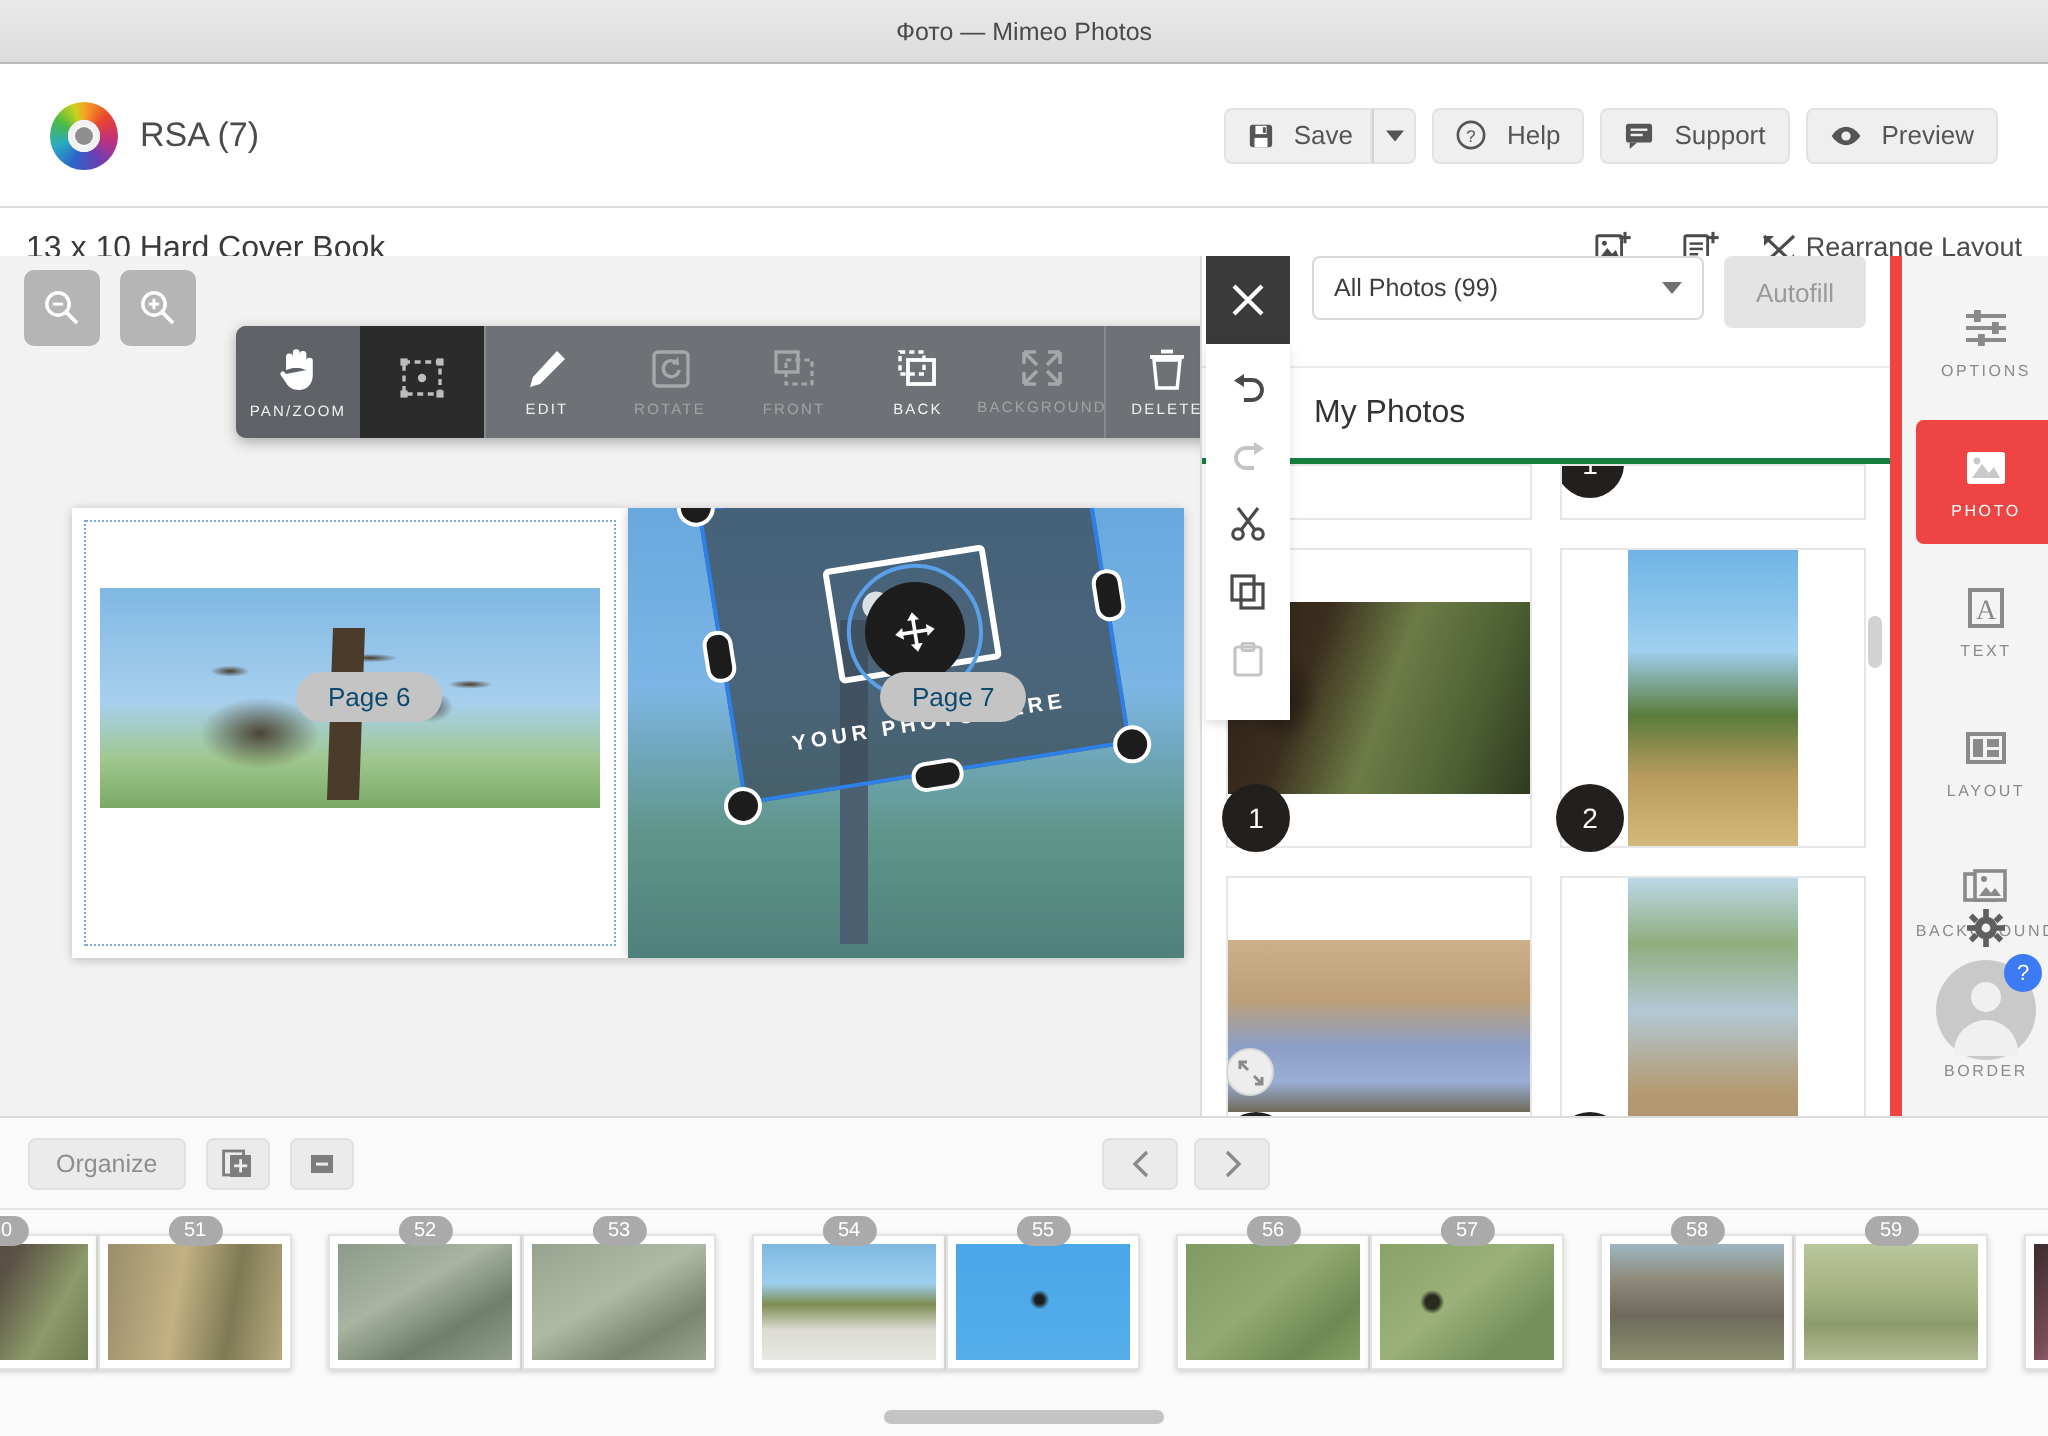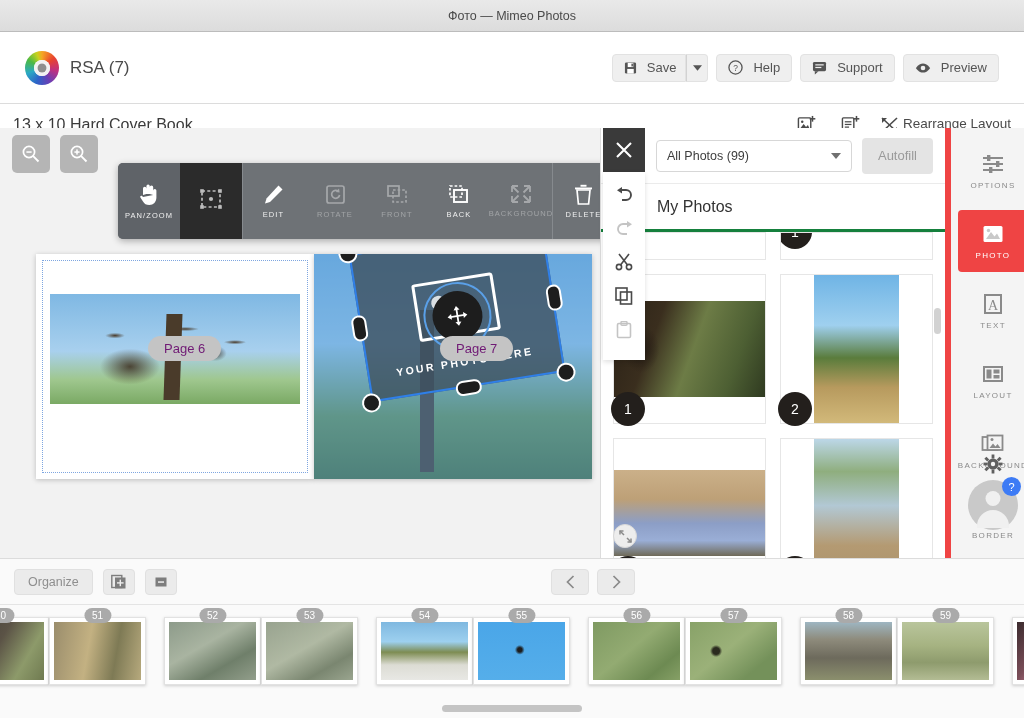--- a/index.html
+++ b/index.html
@@ -59,21 +59,21 @@
   .body { position:absolute; top:128px; left:0; right:0; bottom:0; }
 
   
   .canvas { position:absolute; left:0; top:0; width:600px; bottom:160px;
     background:#f2f2f2; overflow:hidden; }
   .zoomctl { position:absolute; left:12px; top:7px; display:flex; gap:10px; z-index:6;}
   .zbtn { width:38px; height:38px; border-radius:5px; background:#b5b5b5;
     display:flex; align-items:center; justify-content:center; cursor:pointer; }
 
   
-  .pagechip { position:absolute; top:208px; background:#c4c4c4; color:#701a75;
+  .pagechip { position:absolute; top:208px; background:#c4c4c4; color:#0c4a6e;
     border-radius:16px; padding:5px 16px; font-size:13px; z-index:2; }
 
   
   .spread { position:absolute; left:36px; top:126px; width:556px; height:225px; }
   .page { position:absolute; top:0; height:225px; width:278px; background:#fff;
     box-shadow: 0 1px 5px rgba(0,0,0,.22); }
   .page.left { left:0; }
   .page.right { left:278px; overflow:hidden; }
   .page .dashborder { position:absolute; inset:6px; border:1px dotted #7ea6e0; }
   .photo-tree { position:absolute; left:14px; top:40px; width:250px; height:110px;
@@ -115,35 +115,35 @@
   .handle.corner { width:19px; height:19px; border-radius:50%; }
   .handle.edge { width:15px; height:26px; border-radius:7px; }
   .handle.edge.horiz { width:26px; height:15px; }
   .move-handle { position:absolute; left:50%; top:52%; transform:translate(-50%,-50%);
     width:50px; height:50px; border-radius:50%; background:#1d1d1d;
     display:flex; align-items:center; justify-content:center; cursor:pointer; z-index:5; }
   .move-ring { position:absolute; left:50%; top:52%; transform:translate(-50%,-50%);
     width:68px; height:68px; border-radius:50%; border:2px solid #5aa0e8; z-index:4; }
 
   
-  .etoolbar { position:absolute; left:118px; top:35px; height:76px;
+  .etoolbar { position:absolute; left:118px; top:35px; height:56px;
     background:#6e7276; border-radius:5px; display:flex; z-index:9;
     box-shadow:0 2px 7px rgba(0,0,0,.3); overflow:hidden;text-align:center; }
   .etool { width:62px; display:flex; flex-direction:column; align-items:center;
     justify-content:center; gap:5px; cursor:pointer; position:relative; }
   .etool .lbl { font-size:7.5px; letter-spacing:1.1px; color:#f0f0f0; }
   .etool.active { background:#5f6368; }
   .etool.dark { background:#2b2b2b; }
   .etool.dim { opacity:.38; cursor:default; }
   .etool.sep { border-left:1px solid #868a8e; }
 
   
   .photos-panel { position:absolute; left:600px; top:0; width:345px; bottom:160px;
     background:#fff; border-left:1px solid #dcdcdc; }
-  .ppanel-top { height:56px; display:flex; align-items:center; gap:10px;
+  .ppanel-top { height:56px; display:flex; align-items:flex-start; gap:10px;
     padding: 0 12px 0 55px; border-bottom:1px solid #ebebeb; }
   .select-box { flex:1; height:32px; border:1px solid #d7d7d7; border-radius:4px;
     display:flex; align-items:center; padding:0 10px; font-size:12.5px; color:#3d3d3d;
     background:#fff; cursor:pointer; }
   .select-caret { margin-left:auto; }
   .autofill { height:36px; padding:0 16px; background:#e4e4e4; color:#9a9a9a;
     border-radius:4px; display:flex; align-items:center; font-size:13px; cursor:pointer; }
   .myphotos { height:48px; display:flex; align-items:center; padding-left:56px;
     font-size:16px; color:#333; border-bottom:3px solid #15803d; }
   .grid { position:absolute; top:104px; left:0; right:0; bottom:0; overflow:hidden;

